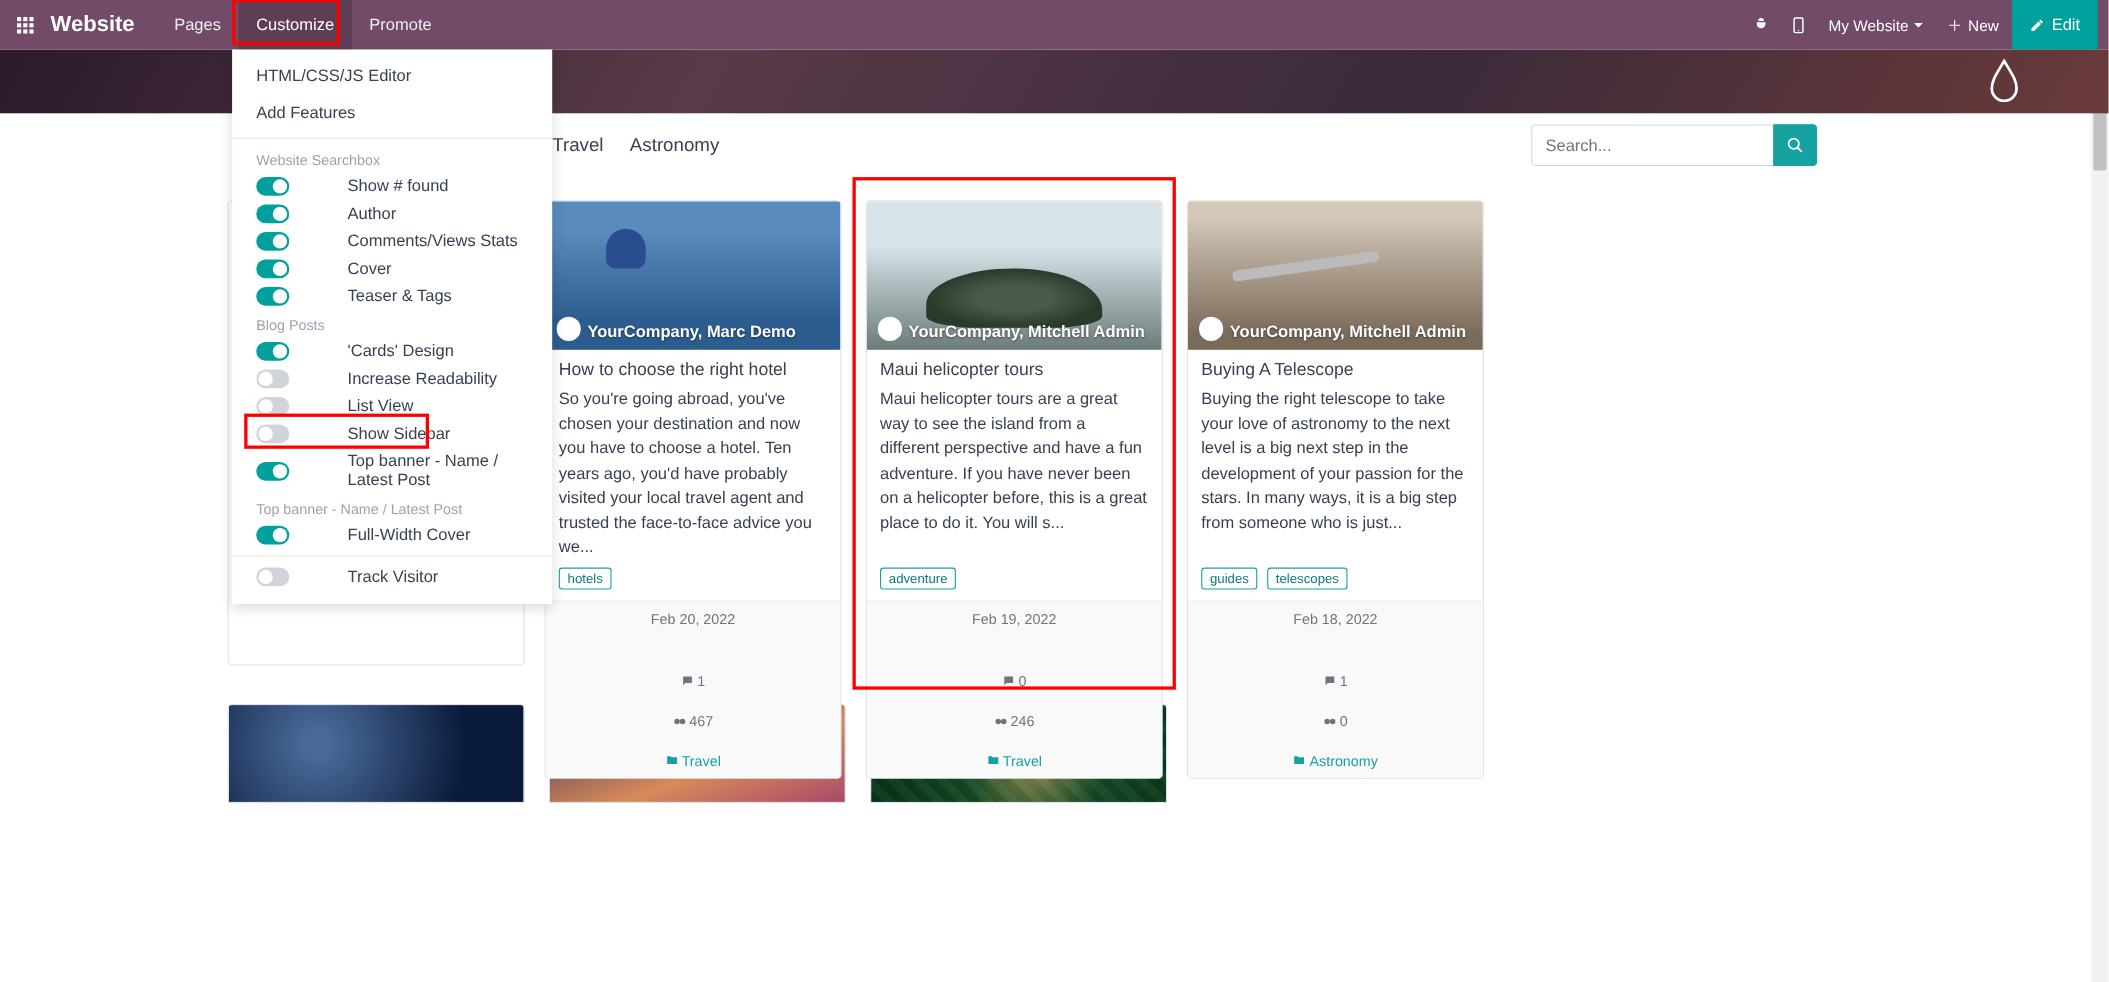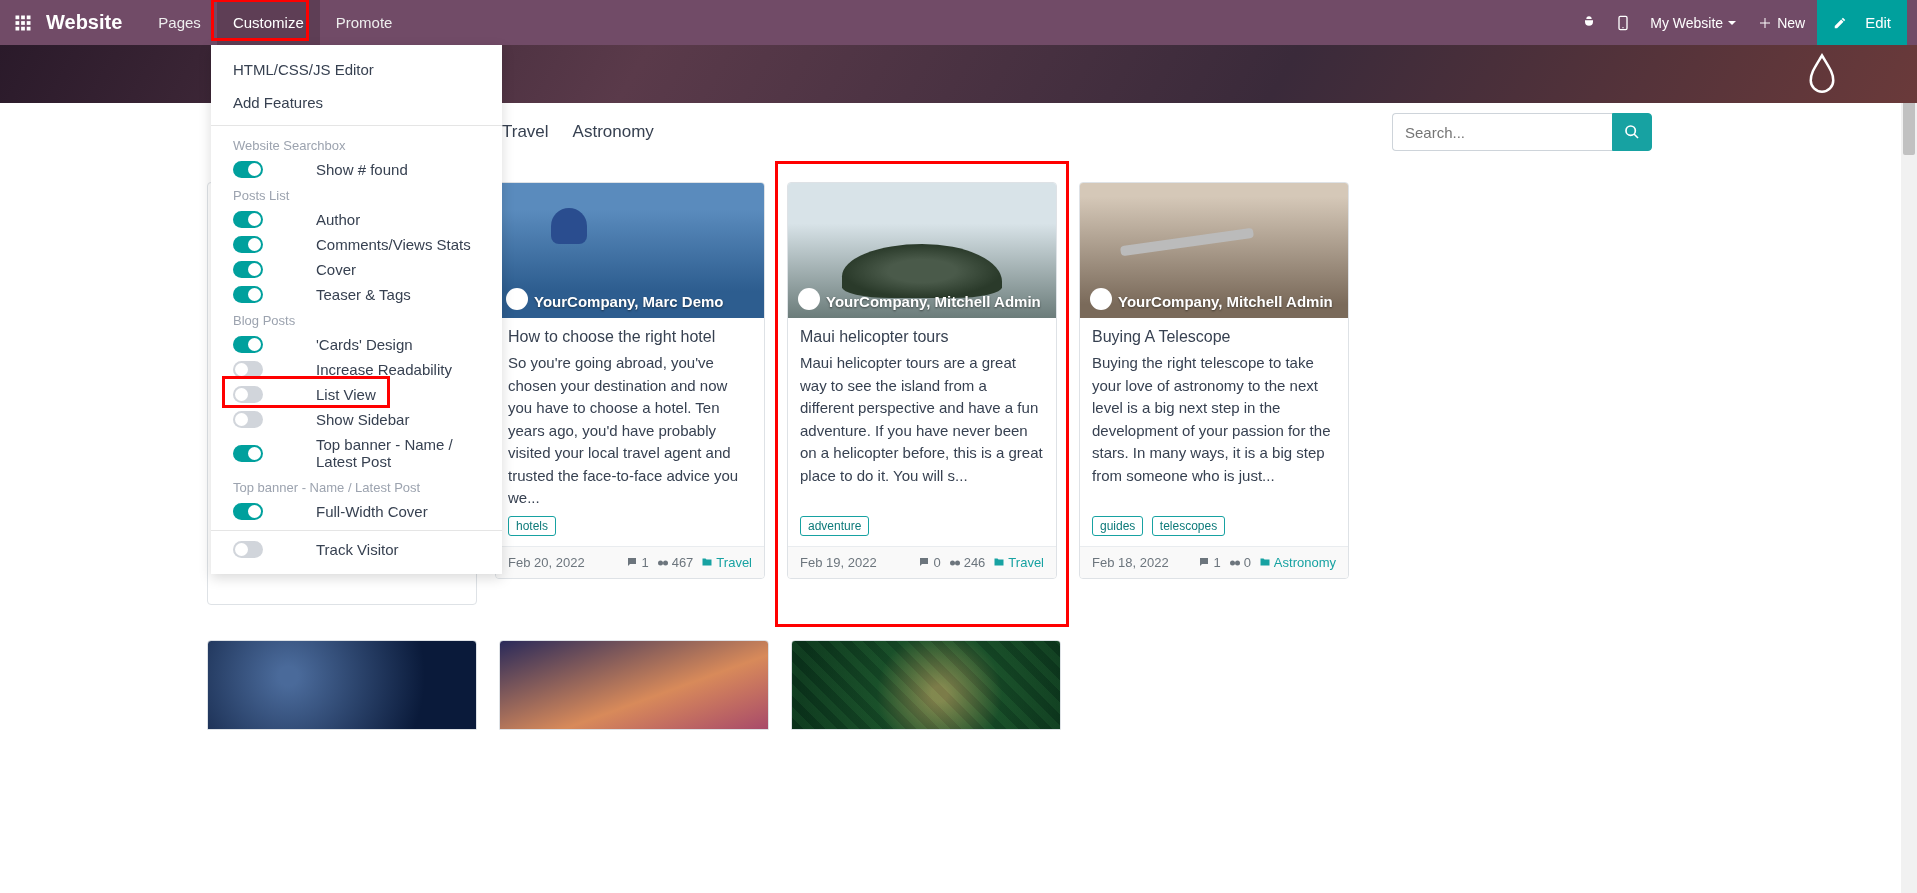--- a/index.html
+++ b/index.html
@@ -13,21 +13,21 @@
 .brand { font-size:20px; font-weight:700; margin-left:10px; margin-right:20px; }
 .nav-item { padding:0 16px; height:45px; display:flex; align-items:center; font-size:15px; color:#eee; cursor:pointer; }
 .nav-item.active { background:#5e3e55; color:#fff; }
 .spacer { flex:1; }
 .righticon { width:34px; height:34px; display:flex; align-items:center; justify-content:center; cursor:pointer; }
 .righticon svg { width:16px; height:16px; fill:#fff; }
 .dropdown-nav { display:flex; align-items:center; padding:0 10px; cursor:pointer; font-size:14px; }
 .dropdown-nav svg { width:10px; height:10px; fill:#fff; margin-left:4px; }
 .new-btn { display:flex; align-items:center; padding:0 12px; cursor:pointer; font-size:14px; }
 .new-btn svg { width:12px; height:12px; fill:#fff; margin-right:6px; }
-.edit-btn { background:#00A09D; height:45px; display:flex; align-items:center; padding:0 16px; cursor:pointer; font-size:15px;gap:12px; }
+.edit-btn { background:#00A09D; height:45px; display:flex; align-items:center; padding:0 16px; cursor:pointer; font-size:15px; }
 .edit-btn svg { width:14px; height:14px; fill:#fff; margin-right:6px; }
 
 
 .hl { position:absolute; border:3px solid #ff0000; pointer-events:none; z-index:300; }
 
 
 .customize-menu { position:absolute; top:45px; left:211px; width:291px; background:#fff; box-shadow:0 4px 12px rgba(0,0,0,.15); z-index:250; padding:8px 0 12px 0; }
 .cm-item { padding:8px 22px; font-size:15px; color:#374151; cursor:pointer; }
 .cm-sep { height:1px; background:#e5e5e5; margin:6px 0; }
 .cm-header { padding:6px 22px 4px; font-size:13px; color:#9ca3af; }
@@ -68,21 +68,21 @@
 .islands { position:absolute; left:20%; top:45%; width:60%; height:40%; background:radial-gradient(ellipse at center,#4a5a4a 30%,#2a3a2a 70%); border-radius:50% 50% 30% 30% / 60% 70% 20% 20%; }
 .telescope { position:absolute; left:15%; top:40%; width:50%; height:10px; background:#bbb; transform:rotate(-8deg); border-radius:4px; }
 .dome { position:absolute; left:55px; top:25px; width:36px; height:36px; background:#2a4d8f; border-radius:50% 50% 8px 8px; }
 .avatar { width:22px; height:22px; border-radius:50%; background:#fff; margin-right:6px; flex-shrink:0; border:1px solid rgba(255,255,255,.6); }
 .author-line { display:flex; align-items:flex-end; font-size:15px; font-weight:600; text-shadow:0 1px 2px rgba(0,0,0,.5); position:relative; z-index:2; }
 .card-body { padding:10px 12px 6px; flex:1; }
 .card-title { font-size:16px; color:#374151; margin-bottom:6px; }
 .card-text { font-size:15px; color:#374151; line-height:1.5; }
 .tags { padding:0 12px 10px; }
 .tag { display:inline-block; border:1px solid #17A2A2; color:#0d7a7a; font-size:12px; padding:2px 7px; border-radius:3px; margin-right:4px; }
-.card-footer { border-top:1px solid #e9ecef; background:#f9f9f9; padding:8px 12px; display:flex; align-items:center; font-size:13px; color:#6c757d; gap:8px; }
+.card-footer { border-top:1px solid #e9ecef; background:#f9f9f9; padding:8px 12px; display:flex; align-items:center; font-size:13px; color:#6c757d; gap:21px;flex-direction:column; }
 .card-footer .flex { flex:1; }
 .cf-ic { display:flex; align-items:center; gap:3px; }
 .cf-ic svg { width:12px; height:12px; fill:#6c757d; }
 .cat-link { color:#17A2A2; display:flex; align-items:center; gap:3px; cursor:pointer; }
 .cat-link svg { fill:#17A2A2; }
 
 
 .row2 { position:absolute; top:640px; left:207px; display:flex; gap:22px; z-index:15; }
 .pcard { width:270px; height:90px; border:1px solid #dee2e6; border-radius:4px 4px 0 0; overflow:hidden; }
 .pc1 { background:radial-gradient(circle at 30% 40%,#4a6a9a 5%,#0a1a3a 70%); }
@@ -169,21 +169,20 @@
     <div class="cm-sep"></div>
 
     <div class="cm-header">Website Searchbox</div>
     <div class="cm-toggle-row">
       <div class="switch on">
           <div class="knob"></div>
         </div>
       <span>Show # found</span>
     </div>
 
-    <div class="cm-header">Posts List</div>
     <div class="cm-toggle-row">
       <div class="switch on">
           <div class="knob"></div>
         </div>
       <span>Author</span>
     </div>
     <div class="cm-toggle-row">
       <div class="switch on">
           <div class="knob"></div>
         </div>

